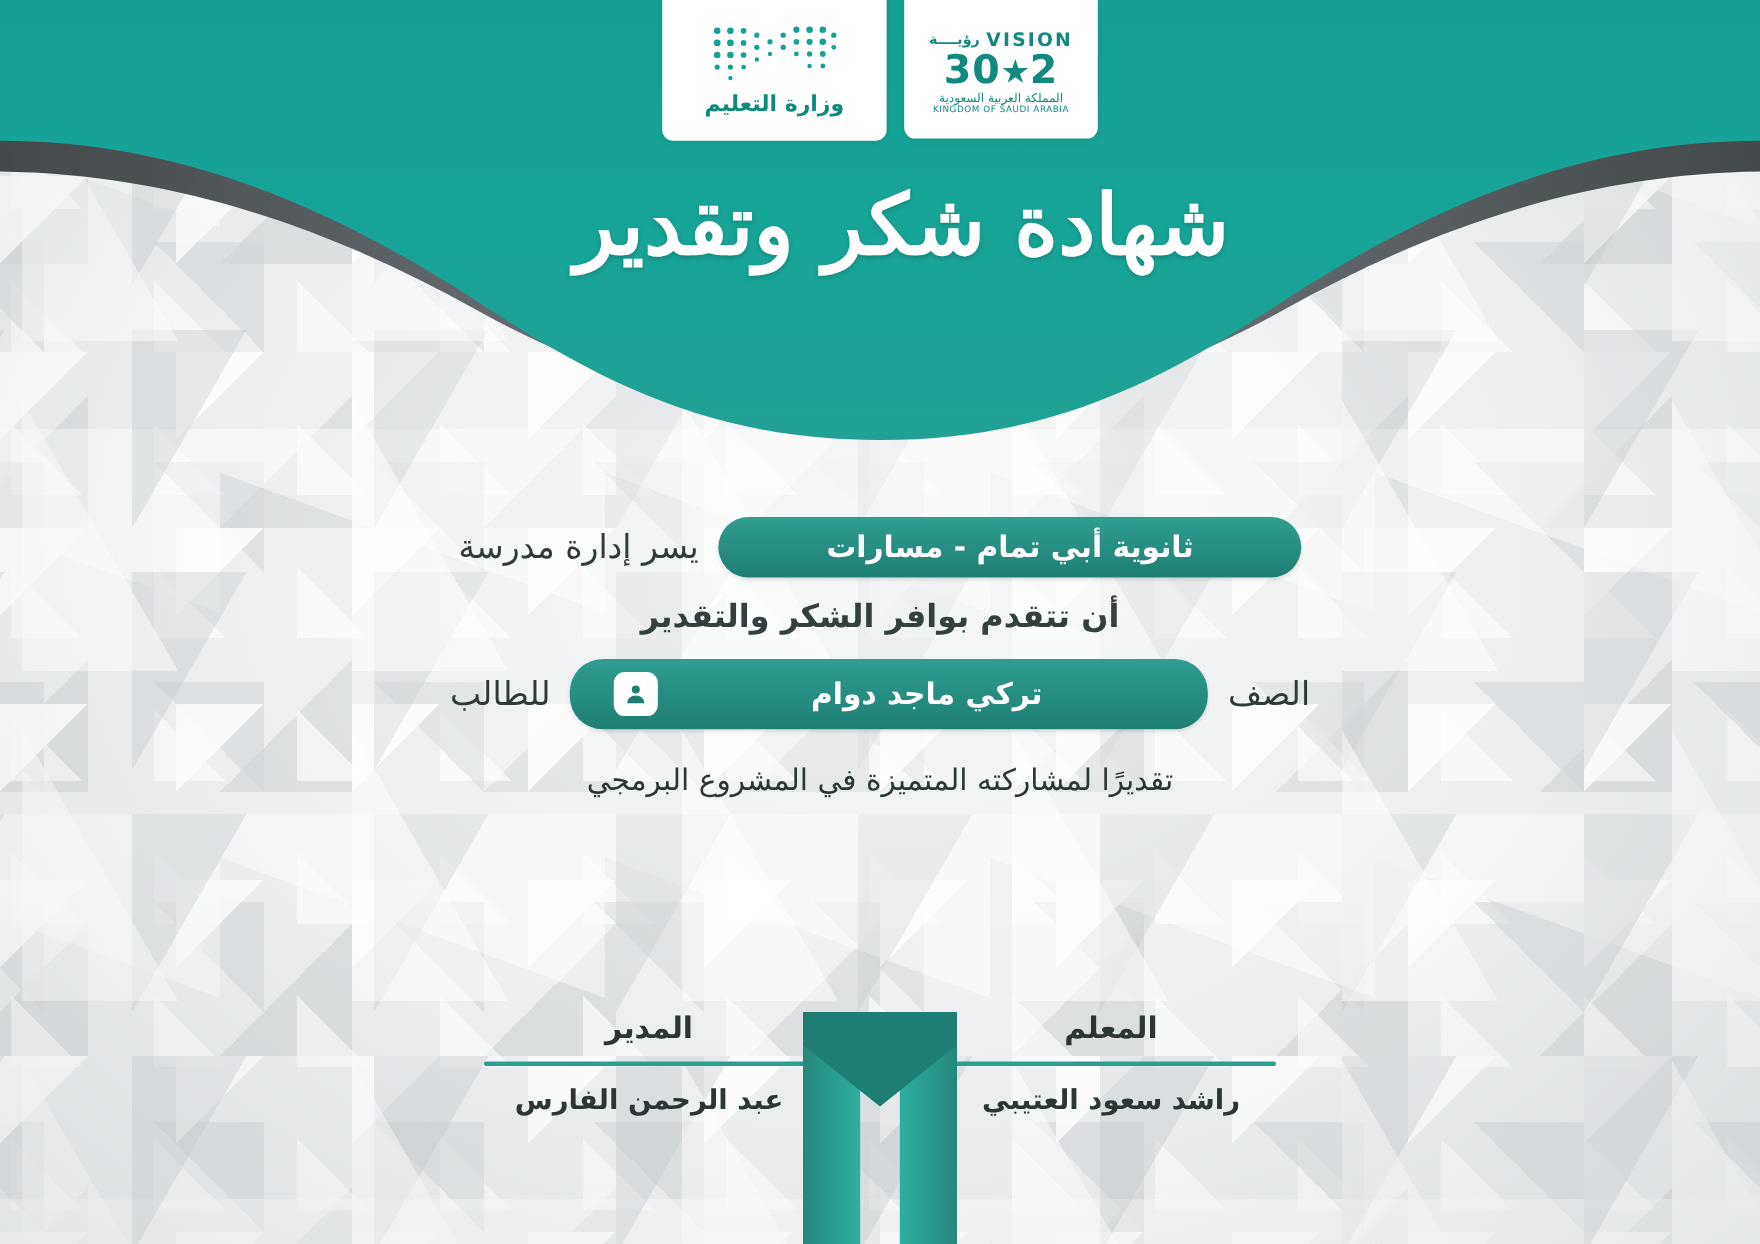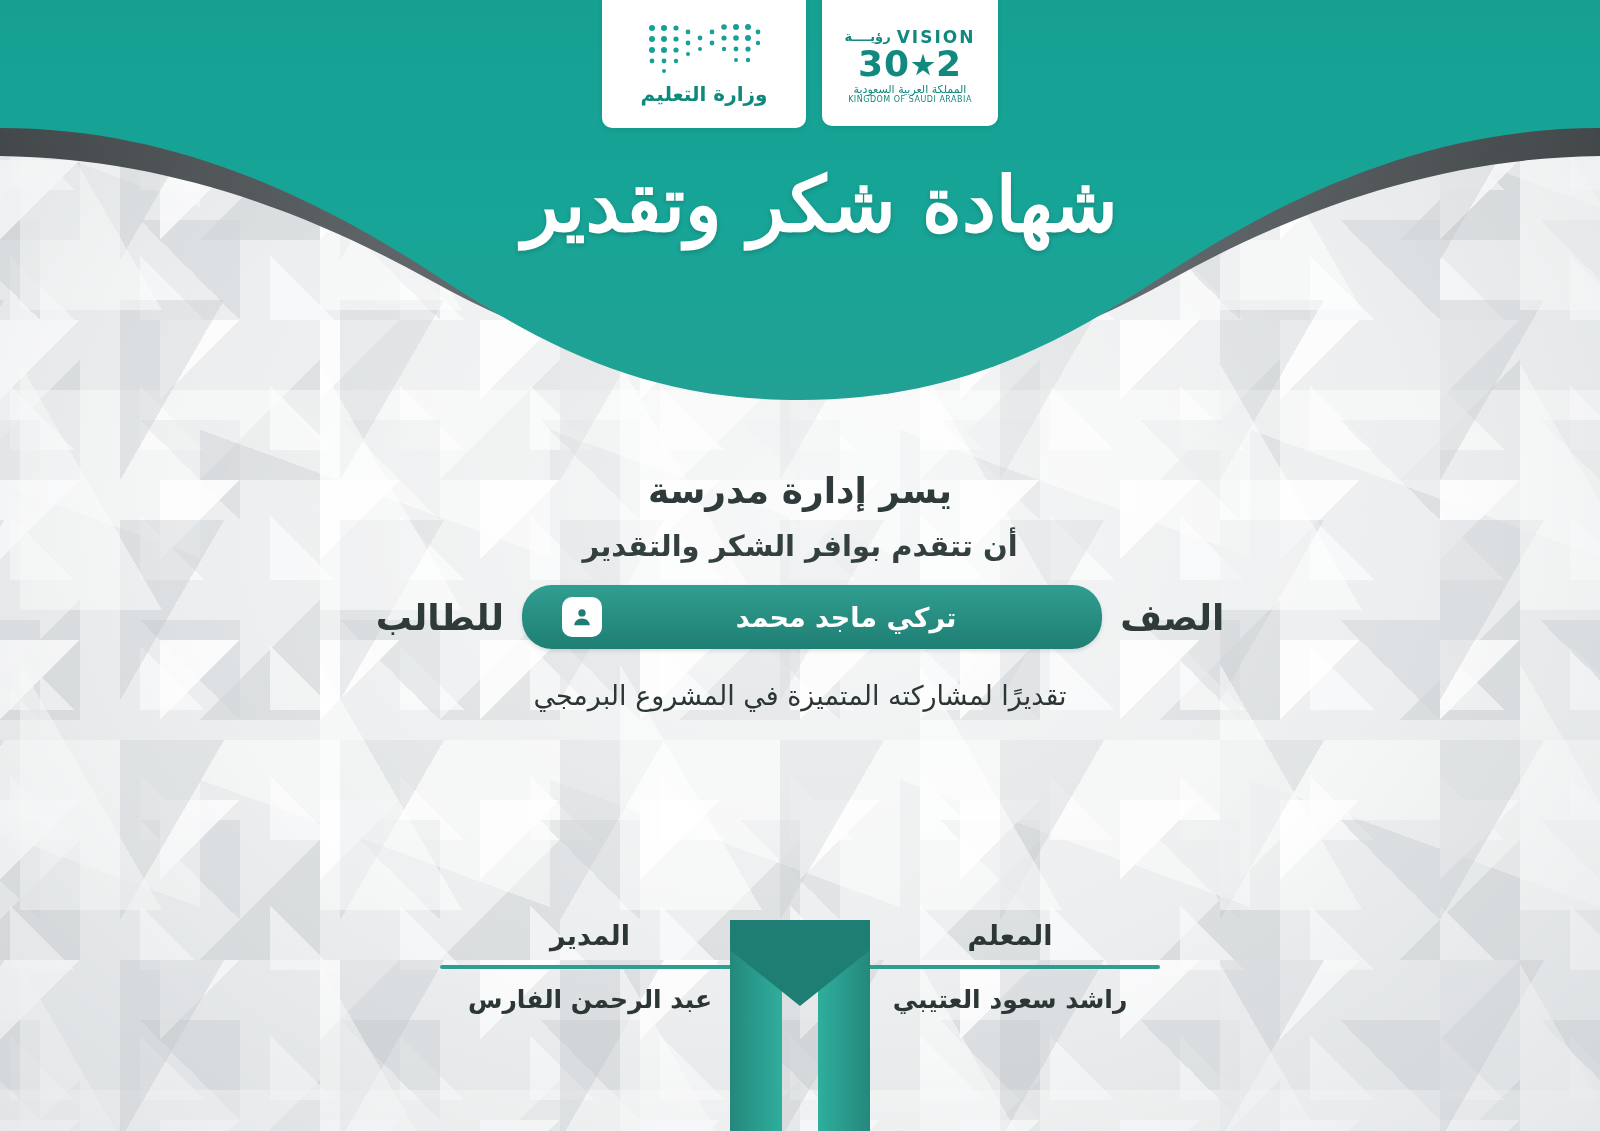--- a/index.html
+++ b/index.html
@@ -96,21 +96,21 @@
   .content {
     position: absolute; top: 470px; left: 0; width: 1600px;
     text-align: center; z-index: 5;
     direction: rtl;
   }
   .line {
     display: flex; align-items: center; justify-content: center;
     gap: 18px; margin-bottom: 18px;
   }
   .label-txt {
-    font-size: 36px; color: #2f3b3a; font-weight: 700;
+    font-size: 30px; color: #2f3b3a; font-weight: 400;
   }
   .pill {
     background: linear-gradient(180deg, #2f9e90 0%, #1f7e73 100%);
     color: #fff; font-size: 27px; font-weight: 700;
     padding: 12px 40px; border-radius: 30px;
     display: inline-flex; align-items: center; gap: 14px;
     min-width: 260px; justify-content: center;
     box-shadow: 0 2px 4px rgba(0,0,0,.12);
   }
   .pill.school { min-width: 530px; }
@@ -242,29 +242,30 @@
       </div>
     </div>
   </div>
 
   <div class="calligraphy">شهادة شكر وتقدير</div>
 </div>
 
 <div class="content">
 
   <div class="line">
+    <span class="pill school">ثانوية أبي تمام - مسارات</span>
     <span class="label-txt">يسر إدارة مدرسة</span>
   </div>
 
   <div class="subtitle">أن تتقدم بوافر الشكر والتقدير</div>
 
   <div class="line">
     <span class="label-txt">الصف</span>
     <span class="pill student">
-      <span class="student-name">تركي ماجد محمد</span>
+      <span class="student-name">تركي ماجد دوام</span>
       <span class="person-badge">
         <svg width="22" height="22" viewBox="0 0 24 24" fill="#1f7e73" aria-hidden="true">
           <circle cx="12" cy="7.5" r="4"></circle>
           <path d="M3.5 21c0-4.5 3.9-7.5 8.5-7.5s8.5 3 8.5 7.5z"></path>
         </svg>
       </span>
     </span>
     <span class="label-txt">للطالب</span>
   </div>
 

